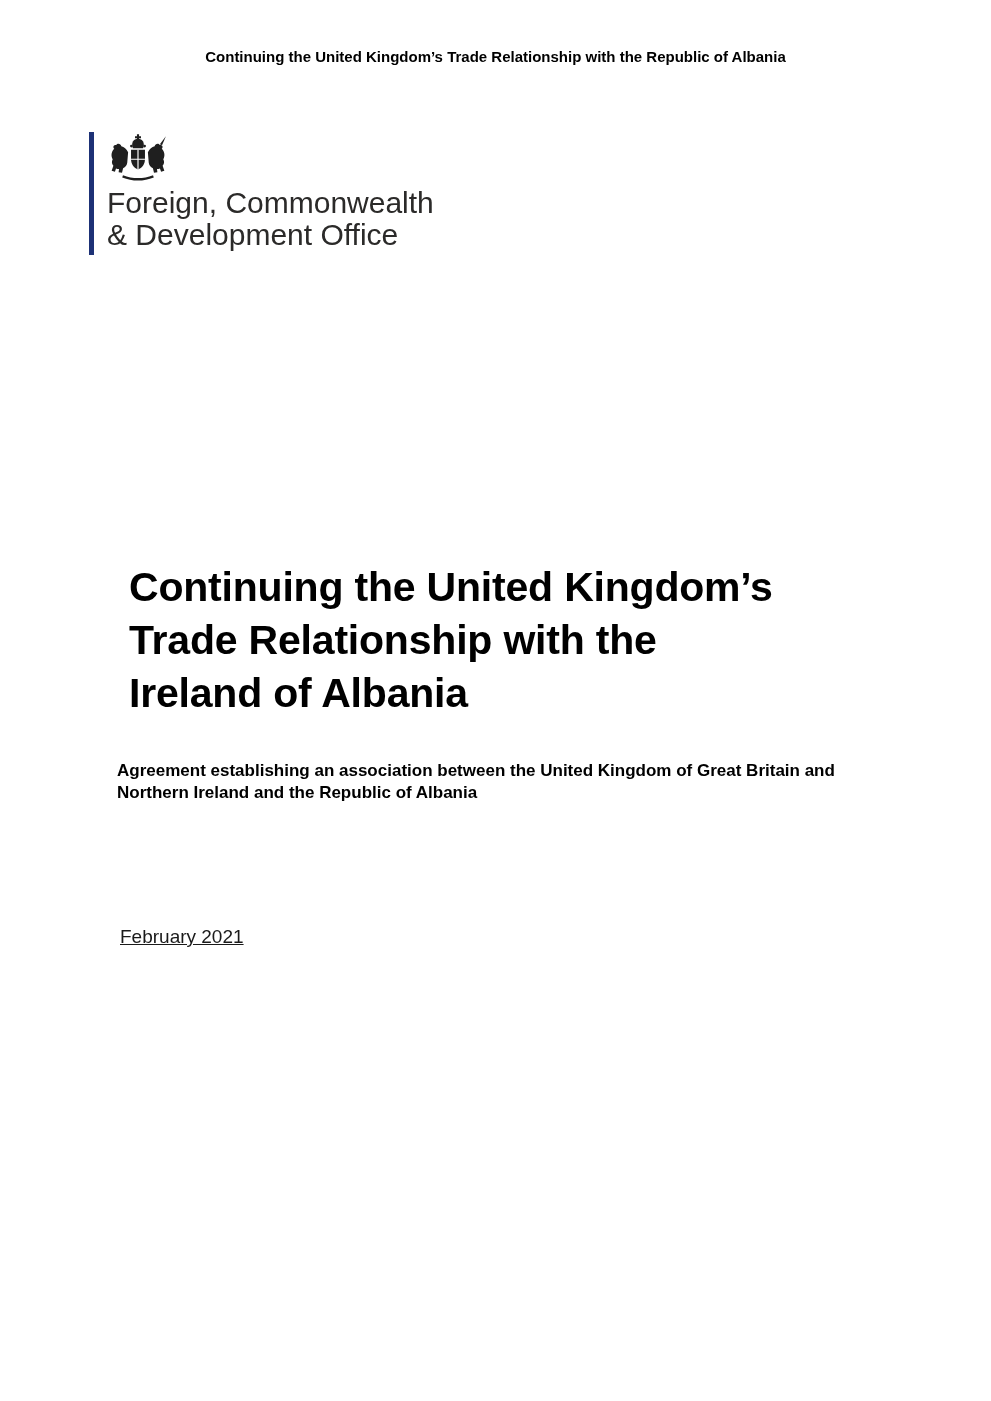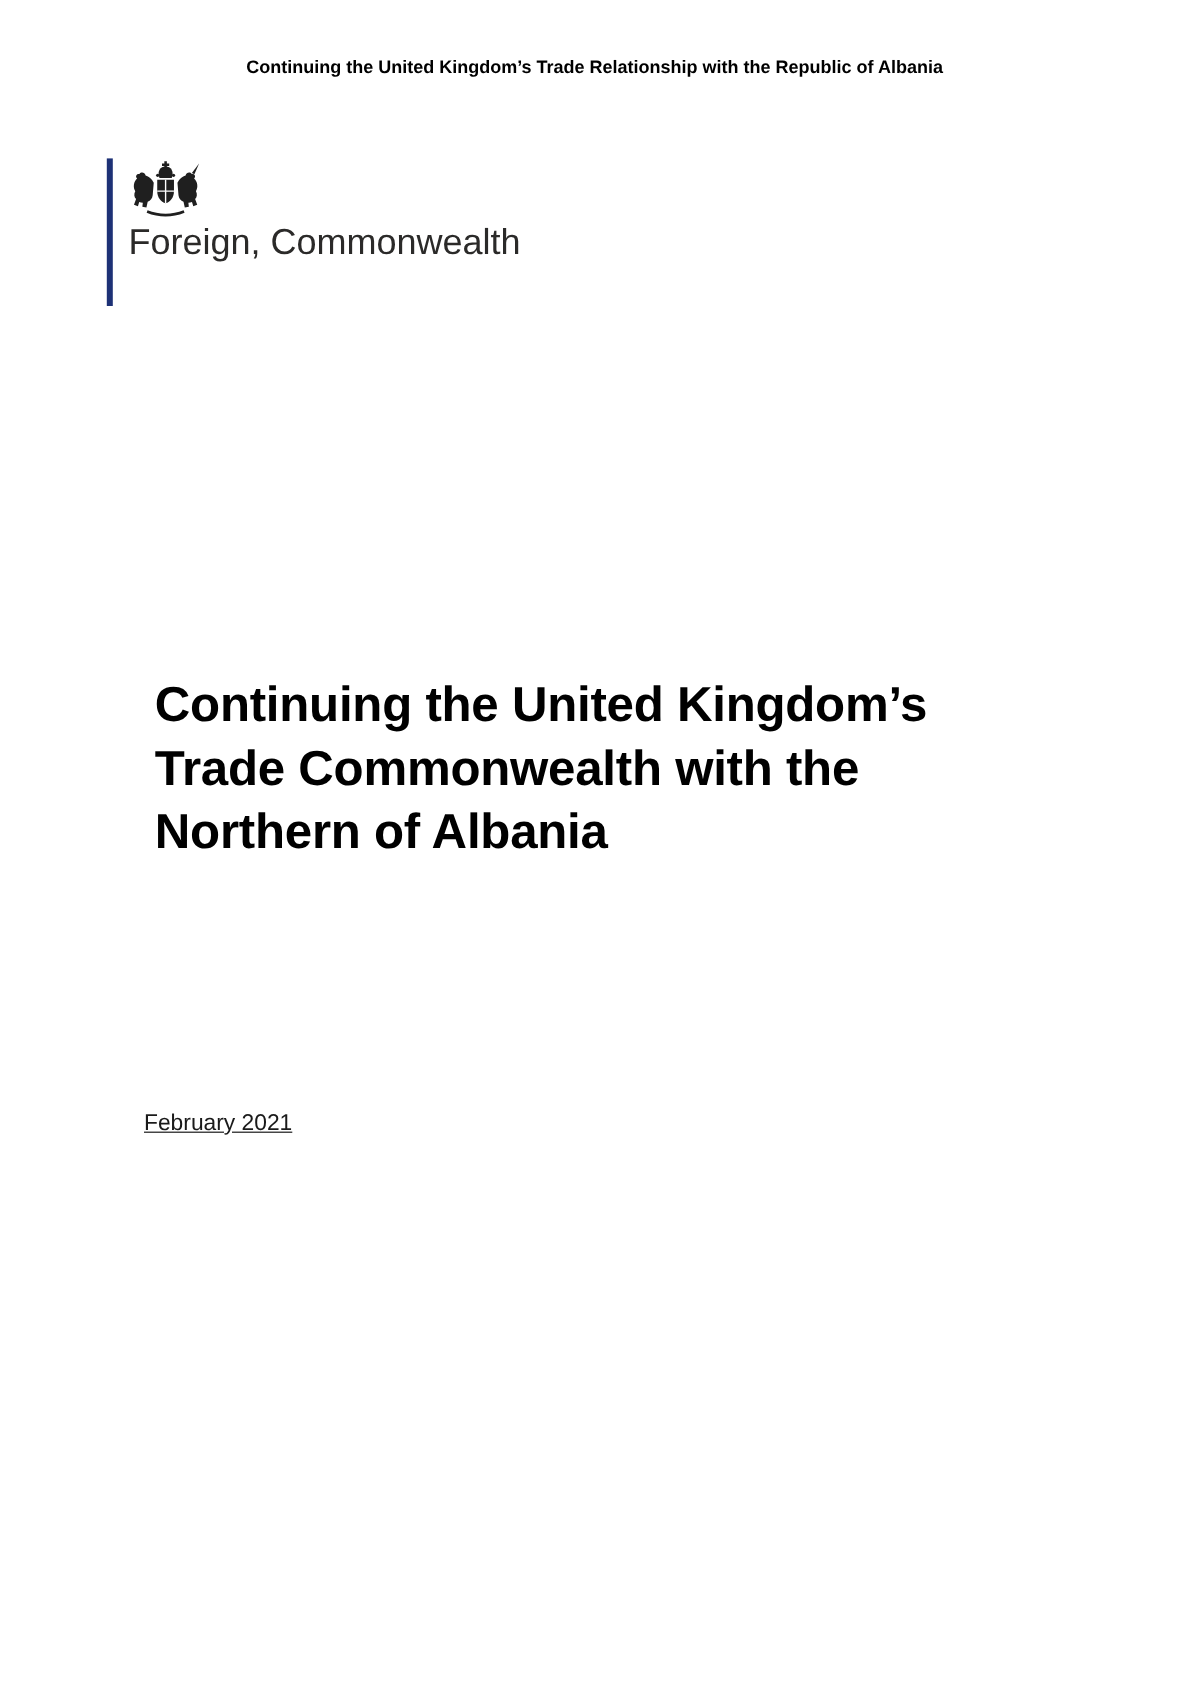--- a/index.html
+++ b/index.html
@@ -98,26 +98,28 @@
           <path d="M24.8 16h14.4v9.6c0 5.8-3.1 9.2-7.2 10.7-4.1-1.5-7.2-4.9-7.2-10.7z"></path>
           <path id="supp" d="M14.8 12.3c-.5-2.6-4-3.4-5.3-1.2-2.5-.6-3.9 2.2-2 3.8-3 2.8-3.7 7.4-1.6 10.9-1.3 2.2-1 5 .7 6.8l-1.8 5 3.4 1.1 1.1-3.5c1 .4 2 .6 3.1.6l-.4 3.5 3.5.5 1.1-4.8c2.4-1 4-3 4.3-5.6l.9-10.9c-1.7-3.5-4.2-5.4-7-6.2z"></path>
           <use href="#supp" transform="translate(64 0) scale(-1 1)"></use>
           <path d="M54.6 10.2l6.2-8.2-4 9.3z"></path>
           <path d="M16.5 42.2c10 4 21 4 31 0l.8 2.3c-10.5 4.3-22.1 4.3-32.6 0z"></path>
         </g>
         <path d="M32 16v20.5M24.8 25.8h14.4" stroke="#fff" stroke-width="1.2" fill="none"></path>
       </svg>
       <div class="org-name">
         <div>Foreign, Commonwealth</div>
+        <div>&amp; Development Office</div>
       </div>
     </div>
   </div>
 
   <h1 class="title">
     <div>Continuing the United Kingdom’s</div>
-    <div>Trade Commonwealth with the</div>
-    <div>Northern of Albania</div>
+    <div>Trade Relationship with the</div>
+    <div>Ireland of Albania</div>
   </h1>
 
+  <p class="subtitle">Agreement establishing an association between the United Kingdom of Great Britain and Northern Ireland and the Republic of Albania</p>
 
   <p class="pub-date">February 2021</p>
 
 </div>
 
 </body></html>

